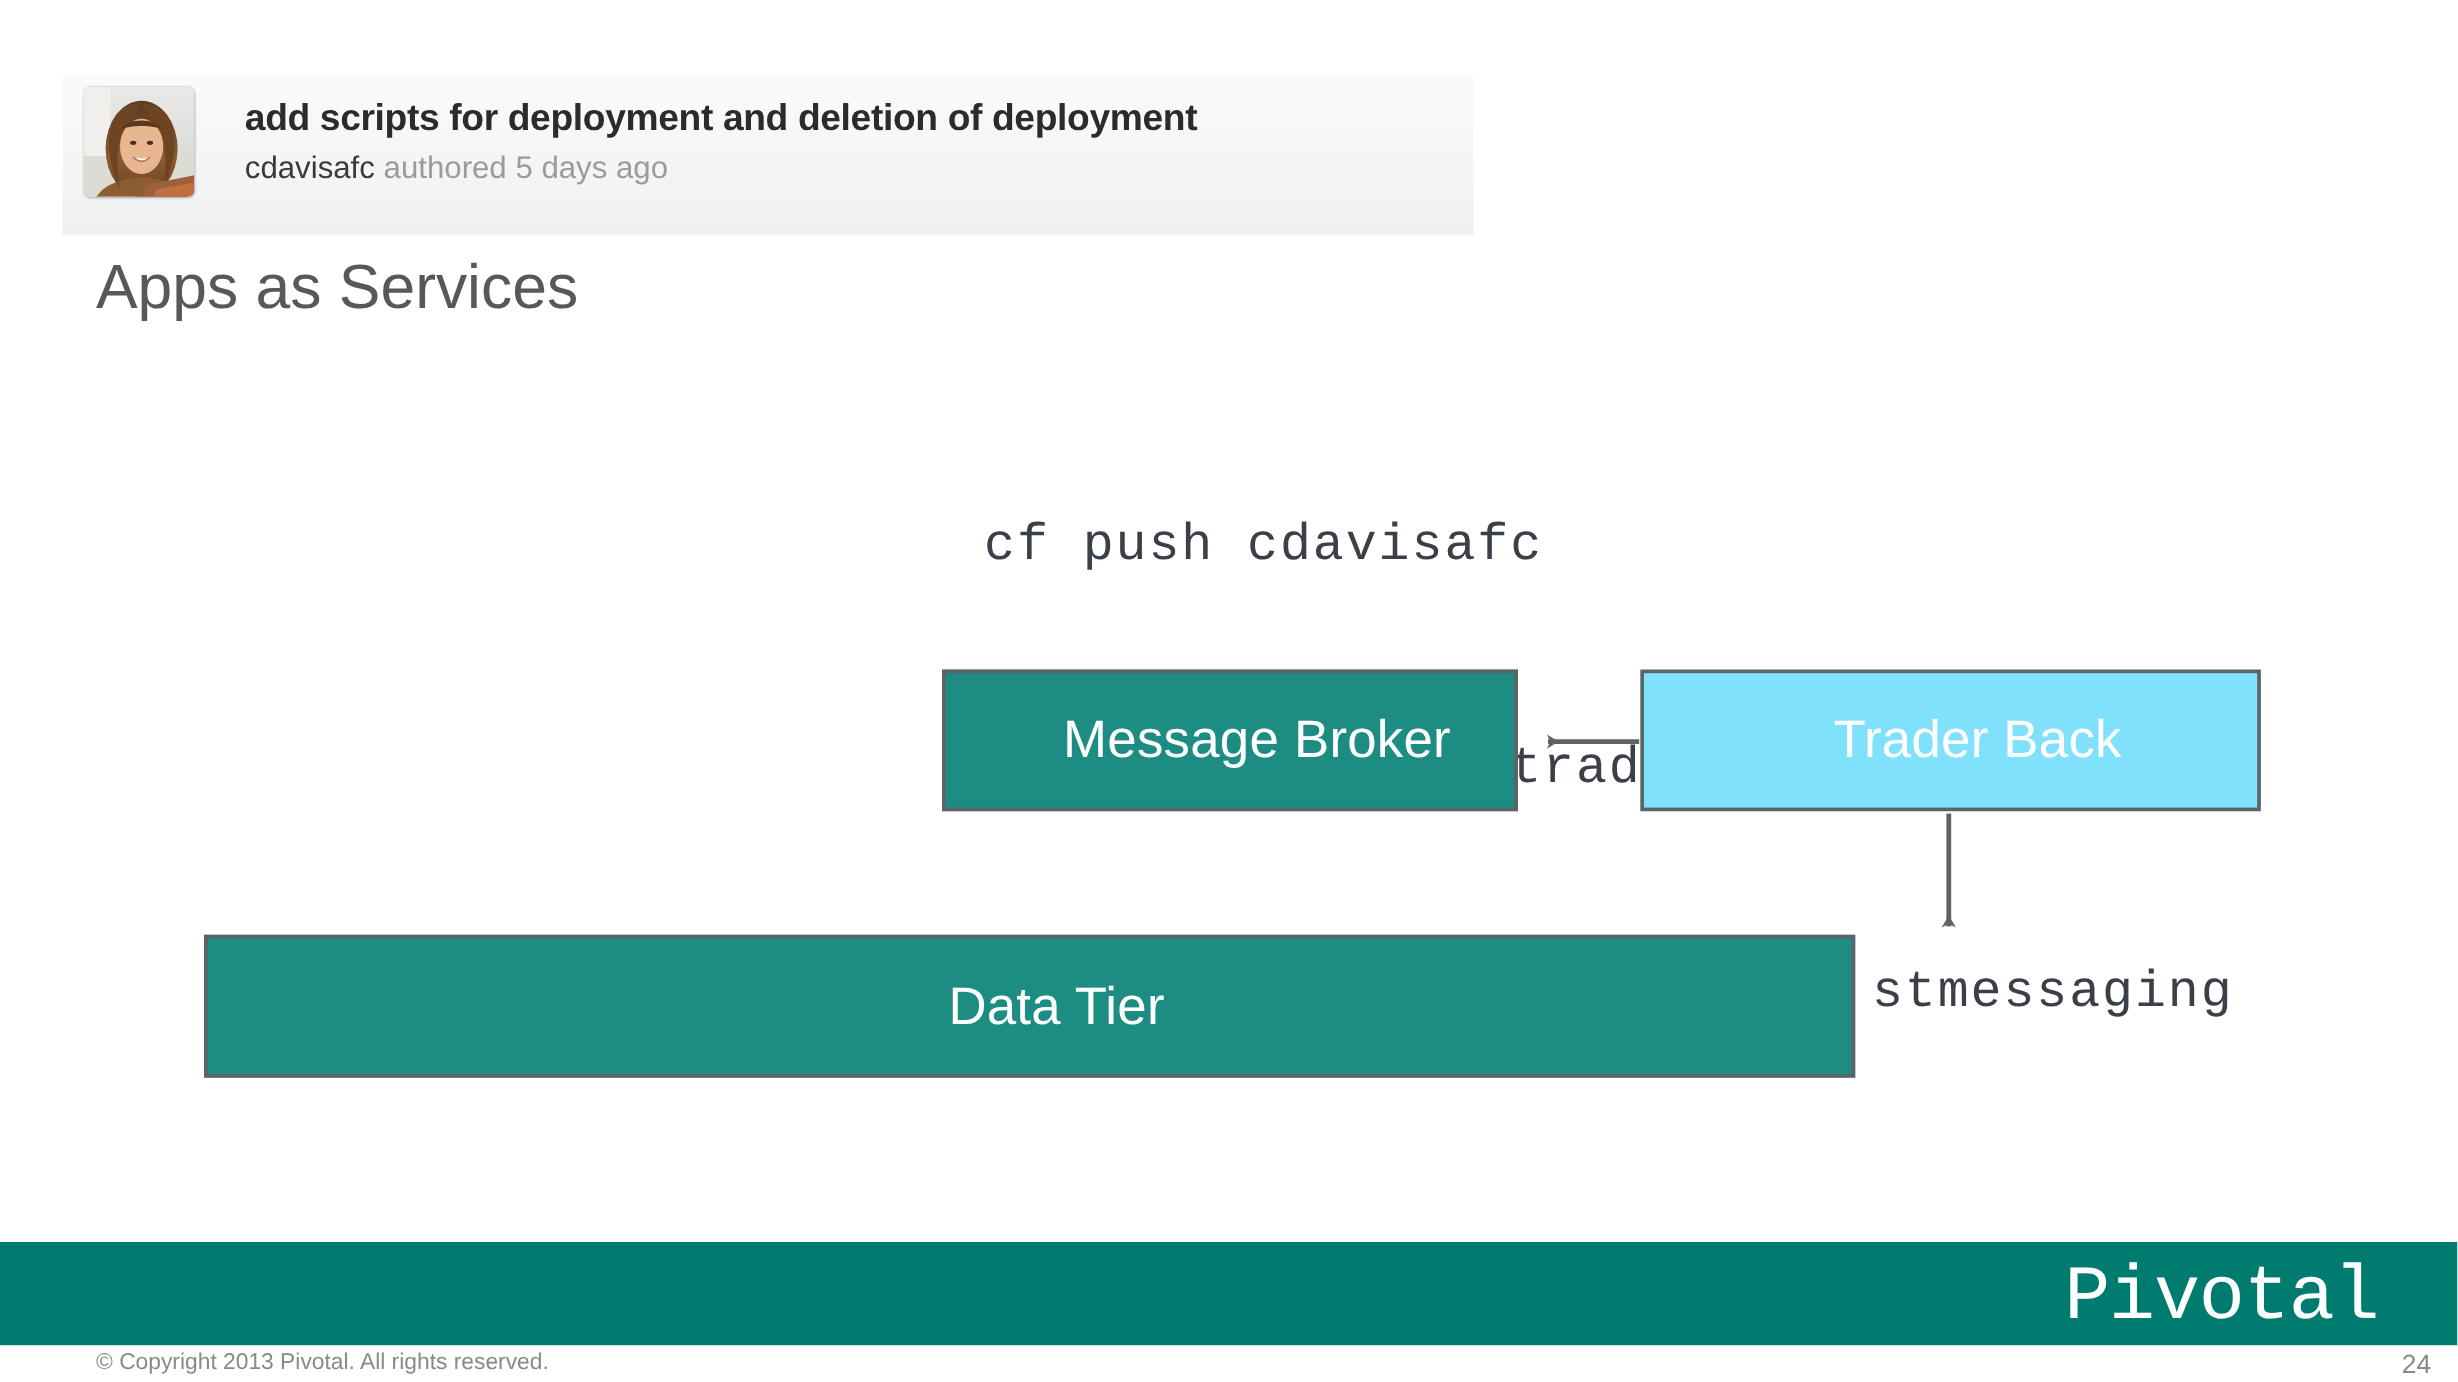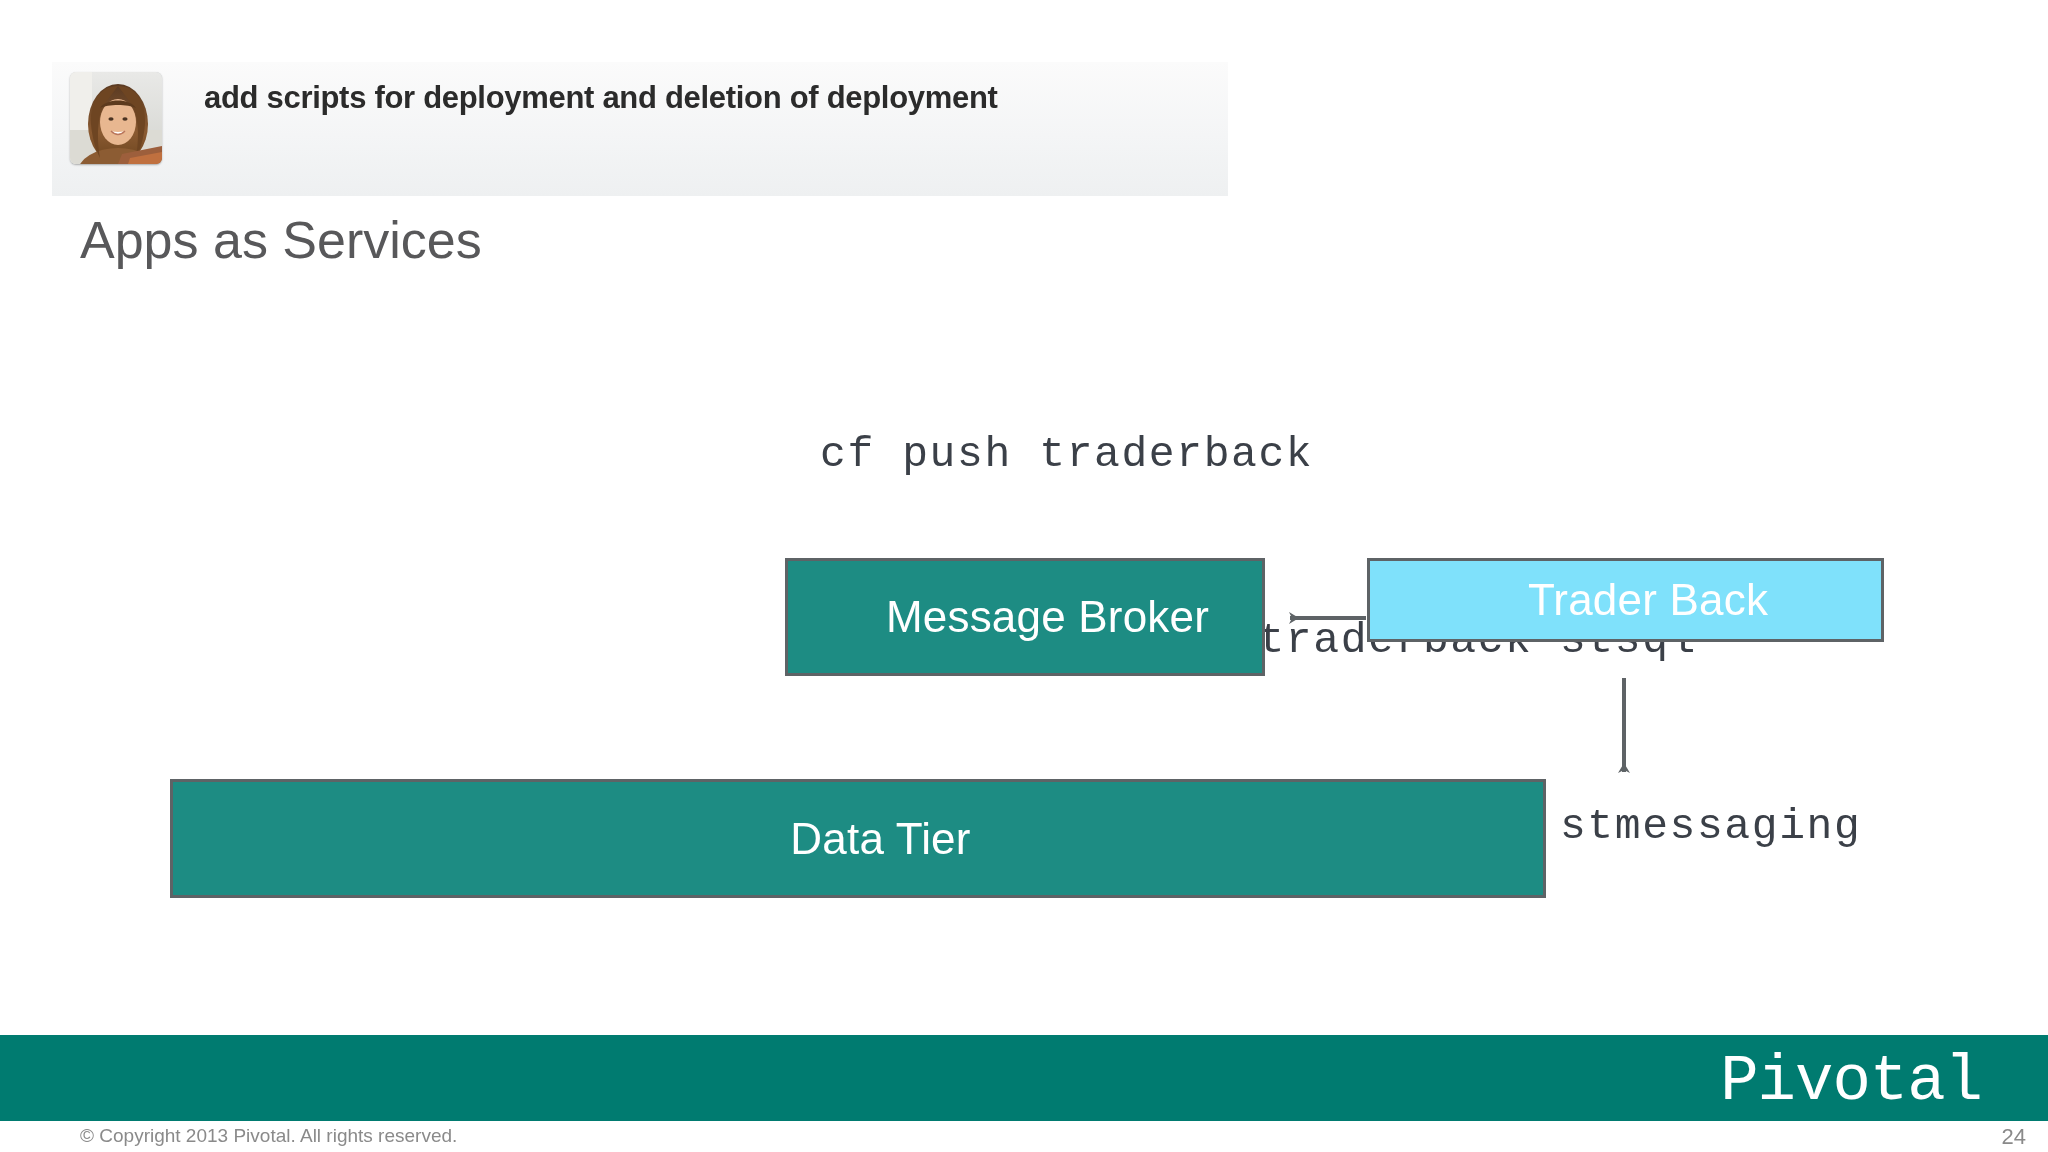--- a/index.html
+++ b/index.html
@@ -114,21 +114,21 @@
     letter-spacing: 0.2px;
     padding-left: 45px;
   }
   .node-teal { background: #1d8c83; }
   .node-blue { background: #7fe1fb; }
 
   #node-message-broker {
     left: 785px; top: 558px; width: 480px; height: 118px;
   }
   #node-trader-back {
-    left: 1367px; top: 558px; width: 517px; height: 84px;
+    left: 1367px; top: 558px; width: 517px; height: 118px;
   }
   #node-data-tier {
     left: 170px; top: 779px; width: 1376px; height: 119px;
   }
 
   
   .footer-bar {
     position: absolute;
     left: 0;
     top: 1035px;
@@ -204,29 +204,33 @@
           <path d="M41 59 Q48 65 55 59 Q48 61 41 59 Z" fill="#ffffff"></path>
           <path d="M41 59 Q48 66 55 59" stroke="#b9765c" stroke-width="1.4" fill="none"></path>
 
           <path d="M52 82 L92 74 L92 92 L48 92 Z" fill="#9d5f3c"></path>
           <path d="M60 86 L92 80 L92 92 L58 92 Z" fill="#c0703f"></path>
         </svg>
       </div>
 
       <div class="commit-text">
         <div class="commit-title">add scripts for deployment and deletion of deployment</div>
+        <div class="commit-byline">
+          <span class="commit-author">cdavisafc</span>
+          <span class="commit-when">authored 5 days ago</span>
+        </div>
       </div>
 
     </div>
   </div>
 
   <div class="slide-title">Apps as Services</div>
 
   <div class="cmd-block">
-    <div class="cmd-line">cf push traderback</div>
+    <div class="cmd-line">cf push cdavisafc</div>
     <div class="cmd-line">cf bind-service traderback stsql</div>
     <div class="cmd-line">cf bind-service traderback stmessaging</div>
   </div>
 
   <svg class="diagram">
     <defs>
       <marker id="arrowL" markerWidth="14" markerHeight="14" refX="11" refY="7" orient="auto" markerUnits="userSpaceOnUse">
         <path d="M12,1 L2,7 L12,13 L9,7 Z" fill="#5e6366"></path>
       </marker>
       <marker id="arrowD" markerWidth="14" markerHeight="14" refX="11" refY="7" orient="auto" markerUnits="userSpaceOnUse">

